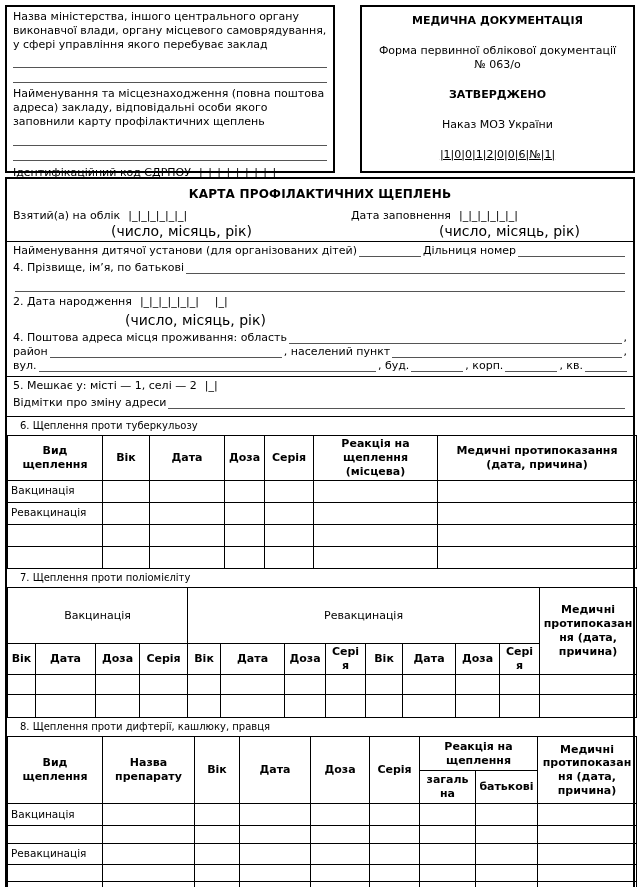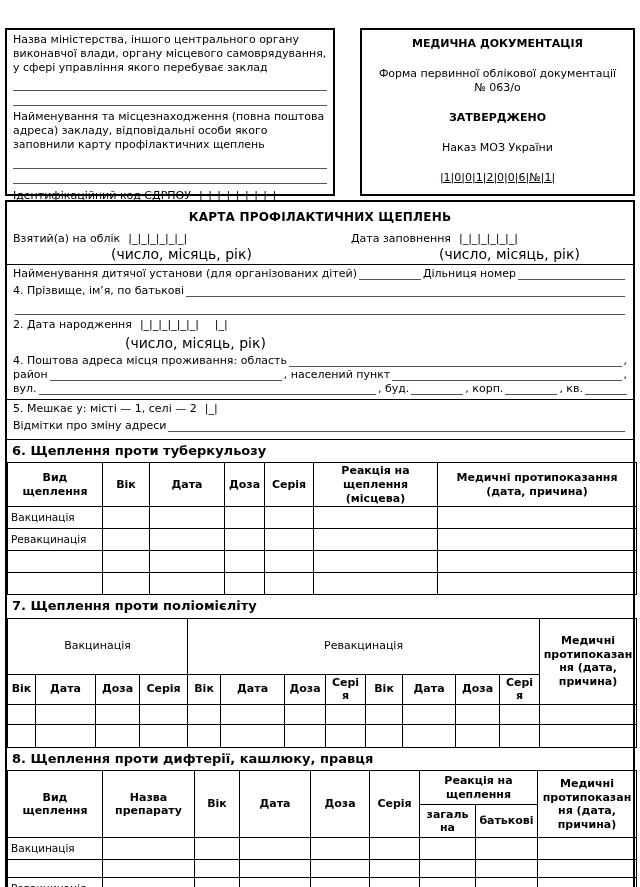--- a/index.html
+++ b/index.html
@@ -1,21 +1,21 @@
 <!DOCTYPE html>
 <html><head>
 <meta charset="utf-8">
 <style>
   * { box-sizing: border-box; margin: 0; padding: 0; }
   html, body { width: 640px; height: 887px; background: #fff; overflow: hidden; }
   body {
     font-family: "DejaVu Sans", "Liberation Sans", sans-serif;
     font-size: 11px; color: #000; padding: 5px; line-height: 1.25;
   }
-  .topboxes { display: flex; gap: 25px; margin-bottom: 4px; margin-top: 23px; }
+  .topboxes { display: flex; gap: 25px; margin-bottom: 4px; }
   .box-left { width: 330px; height: 168px; border: 2px solid #000; padding: 3px 6px 2px; }
   .box-right { flex: 1; height: 168px; border: 2px solid #000; padding: 7px 6px 9px;
                text-align: center; display: flex; flex-direction: column; justify-content: space-between; }
   .b { font-weight: bold; }
   .blank-line { height: 13px; border-bottom: 1px solid #555; }
   .blank-line + .blank-line { height: 15px; }
   .mt4 { margin-top: 4px; }
   .edrpou-row { margin-top: 5px; white-space: nowrap; }
   .edrpou-row .boxes { margin-left: 8px; }
   .code-underline { text-decoration: underline; }
@@ -35,21 +35,21 @@
   .fline.h14 { min-height: 14px; }
   .uline { flex: 1 1 auto; border-bottom: 1px solid #555; height: 13px; margin: 0 2px; }
   .uline.fix62 { flex: none; width: 62px; }
   .uline.fix232 { flex: none; width: 232px; }
   .uline.fix52 { flex: none; width: 52px; }
   .uline.fix42 { flex: none; width: 42px; margin-right: 0; }
   .cont-line { border-bottom: 1px solid #555; height: 14px; margin: 0 2px 3px; }
   .hint-dob { margin-left: 112px; padding-bottom: 1px; }
   .gap8 { display: inline-block; width: 8px; }
 
-  .sec-title { font-weight: bold; font-size: 13px; padding: 3px 5px 3px; }
+  .sec-title { font-weight: normal; font-size: 10px; padding: 3px 13px 3px; }
   .sec-title.topline { border-top: 1.5px solid #000; }
 
   table { border-collapse: collapse; width: 100%; table-layout: fixed; }
   td { border: 1.4px solid #000; padding: 1px 3px; vertical-align: middle; overflow: hidden; }
   td.hc { font-weight: bold; text-align: center; overflow-wrap: break-word; word-break: break-word; }
   td.cc { text-align: center; }
   td.lbl { text-align: left; font-size: 10.5px; }
   tr.h44 { height: 44px; } tr.h34 { height: 34px; } tr.h33 { height: 33px; }
   tr.h56 { height: 56px; } tr.h23 { height: 23px; } tr.h22 { height: 22px; }
   tr.h21 { height: 21px; } tr.h20 { height: 20px; } tr.h18 { height: 18px; } tr.h17 { height: 17px; }

